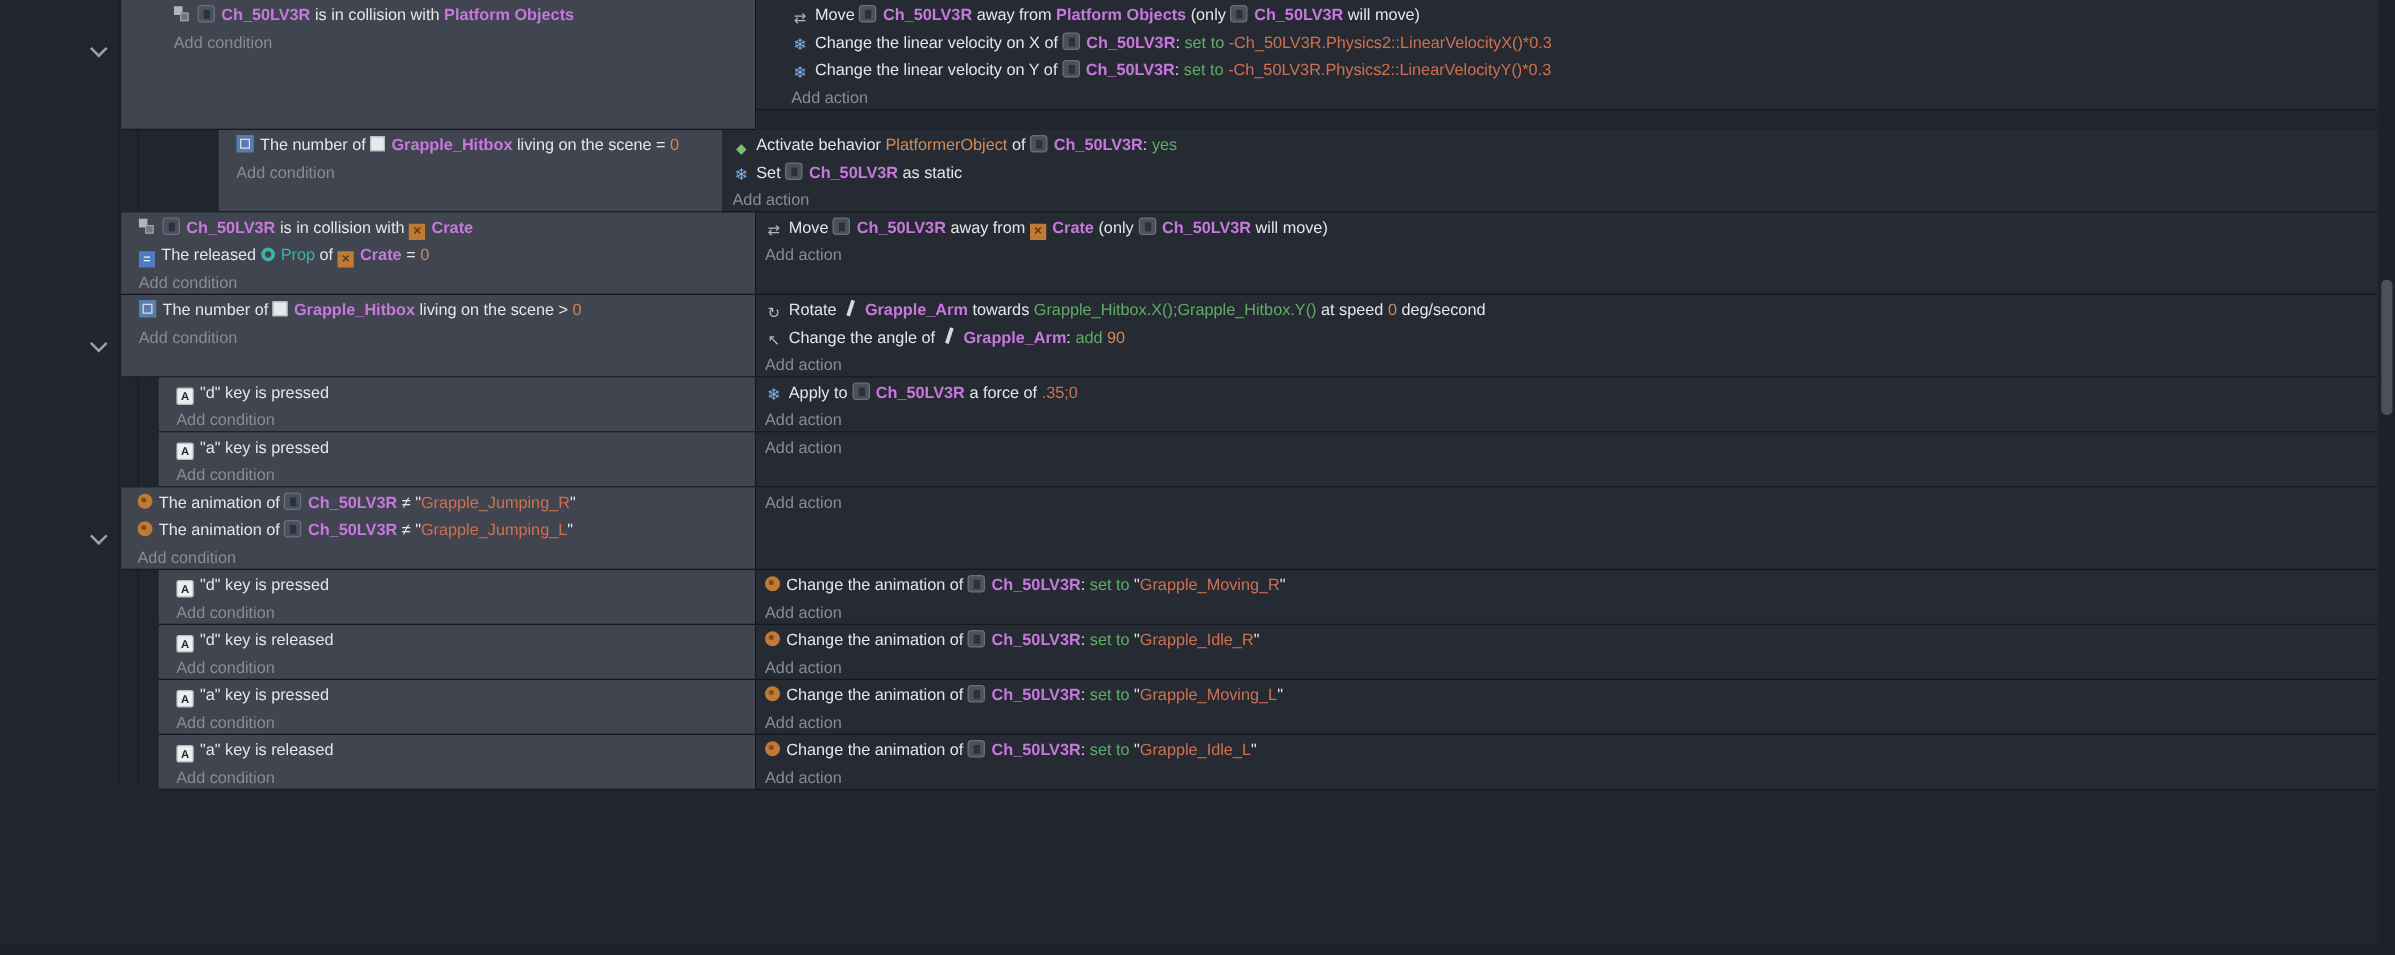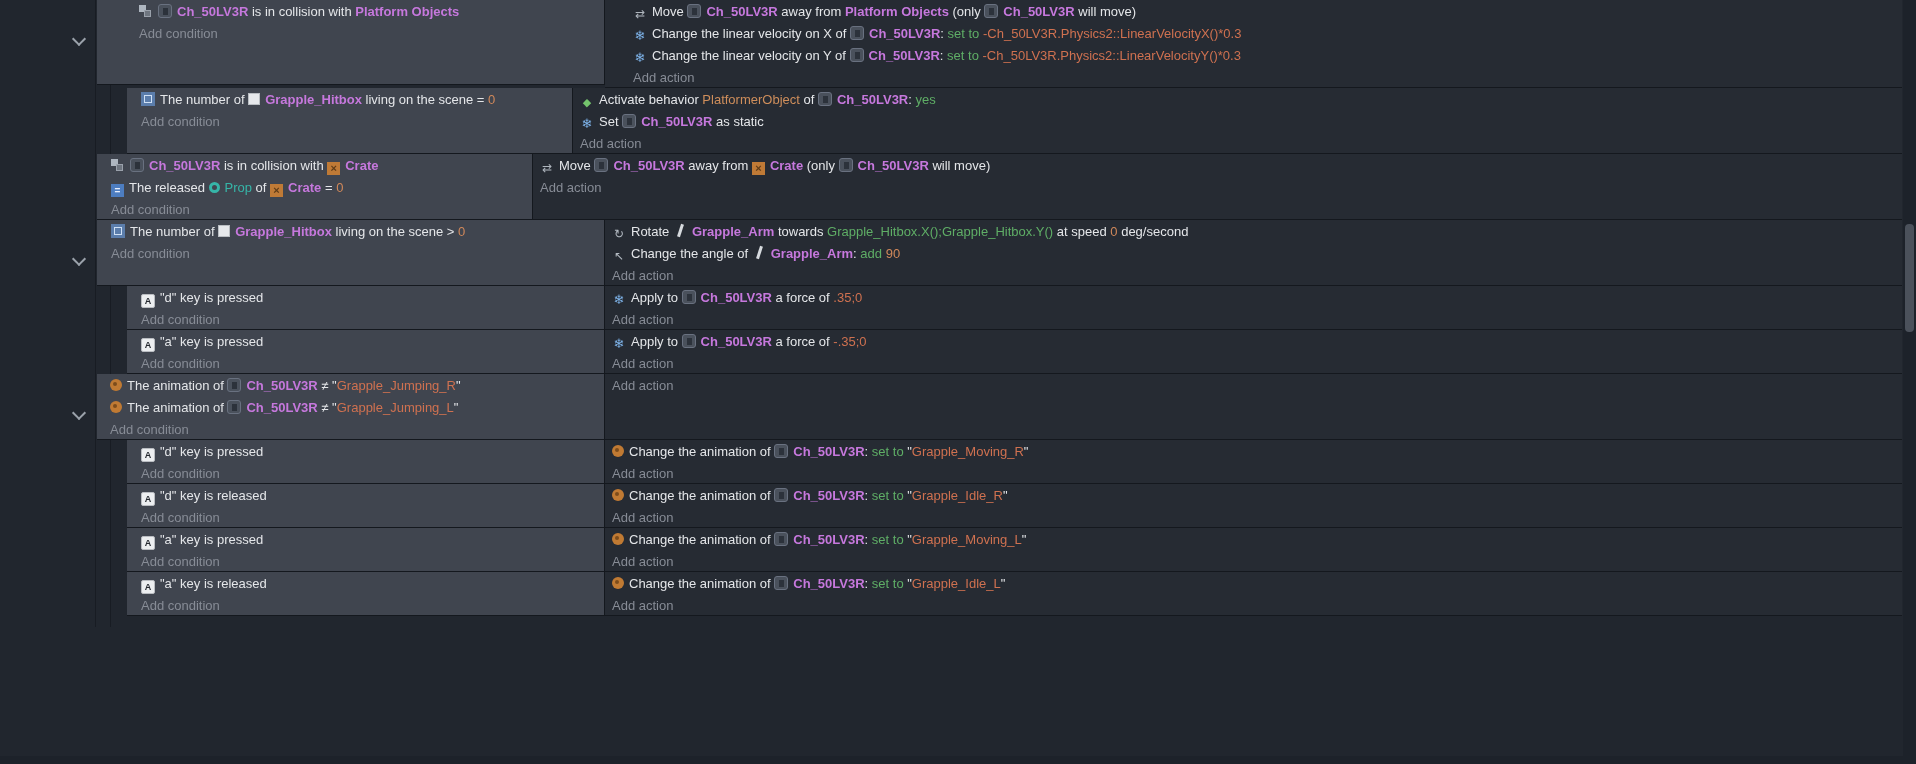--- a/index.html
+++ b/index.html
@@ -78,46 +78,46 @@
 </head>
 <body>
 
 <div class="guide" style="left:95px;"></div>
 <div class="guide" style="left:110px;"></div>
 
 <div id="events">
     <div class="event-row">
       <div class="chevron" style="top: 34px;"></div>
       <div class="spacer" style="width: 97px;"></div>
-      <div class="cond-cell" style="width: 508px; height: 85px; padding-left: 42px;">
+      <div class="cond-cell" style="width: 508px; height: 104px; padding-left: 42px;">
         <div class="line"><span class="icon i-collision"></span><span class="icon i-sprite"></span><span class="s-obj">Ch_50LV3R</span><span class="s-txt"> is in collision with </span><span class="s-obj">Platform Objects</span></div>
         <div class="line muted">Add condition</div>
       </div>
       <div class="act-cell" style="height: 88px; padding-left: 28px;">
         <div class="line"><span class="icon i-move"></span><span class="s-txt">Move </span><span class="icon i-sprite"></span><span class="s-obj">Ch_50LV3R</span><span class="s-txt"> away from </span><span class="s-obj">Platform Objects</span><span class="s-txt"> (only </span><span class="icon i-sprite"></span><span class="s-obj">Ch_50LV3R</span><span class="s-txt"> will move)</span></div>
         <div class="line"><span class="icon i-physics"></span><span class="s-txt">Change the linear velocity on X of </span><span class="icon i-sprite"></span><span class="s-obj">Ch_50LV3R</span><span class="s-txt">: </span><span class="s-grn">set to</span><span class="s-txt"> </span><span class="s-str">-Ch_50LV3R.Physics2::LinearVelocityX()*0.3</span></div>
         <div class="line"><span class="icon i-physics"></span><span class="s-txt">Change the linear velocity on Y of </span><span class="icon i-sprite"></span><span class="s-obj">Ch_50LV3R</span><span class="s-txt">: </span><span class="s-grn">set to</span><span class="s-txt"> </span><span class="s-str">-Ch_50LV3R.Physics2::LinearVelocityY()*0.3</span></div>
         <div class="line muted">Add action</div>
       </div>
     </div>
     <div class="event-row">
       <div class="spacer" style="width: 127px;"></div>
-      <div class="cond-cell" style="width: 446px; height: 66px;">
+      <div class="cond-cell" style="width: 404px; height: 66px; margin-left: 48px;">
         <div class="line"><span class="icon i-count"></span><span class="s-txt">The number of </span><span class="icon i-hitbox"></span><span class="s-obj">Grapple_Hitbox</span><span class="s-txt"> living on the scene = </span><span class="s-num">0</span></div>
         <div class="line muted">Add condition</div>
       </div>
       <div class="act-cell" style="height: 66px;">
         <div class="line"><span class="icon i-behavior"></span><span class="s-txt">Activate behavior </span><span class="s-beh">PlatformerObject</span><span class="s-txt"> of </span><span class="icon i-sprite"></span><span class="s-obj">Ch_50LV3R</span><span class="s-txt">: </span><span class="s-grn">yes</span></div>
         <div class="line"><span class="icon i-physics"></span><span class="s-txt">Set </span><span class="icon i-sprite"></span><span class="s-obj">Ch_50LV3R</span><span class="s-txt"> as static</span></div>
         <div class="line muted">Add action</div>
       </div>
     </div>
     <div class="event-row">
       <div class="spacer" style="width: 97px;"></div>
-      <div class="cond-cell" style="width: 436px; height: 66px;">
+      <div class="cond-cell" style="width: 508px; height: 66px;">
         <div class="line"><span class="icon i-collision"></span><span class="icon i-sprite"></span><span class="s-obj">Ch_50LV3R</span><span class="s-txt"> is in collision with </span><span class="icon i-crate"></span><span class="s-obj">Crate</span></div>
         <div class="line"><span class="icon i-variable"></span><span class="s-txt">The released </span><span class="icon i-prop"></span><span class="s-teal">Prop</span><span class="s-txt"> of </span><span class="icon i-crate"></span><span class="s-obj">Crate</span><span class="s-txt"> = </span><span class="s-num">0</span></div>
         <div class="line muted">Add condition</div>
       </div>
       <div class="act-cell" style="height: 66px;">
         <div class="line"><span class="icon i-move"></span><span class="s-txt">Move </span><span class="icon i-sprite"></span><span class="s-obj">Ch_50LV3R</span><span class="s-txt"> away from </span><span class="icon i-crate"></span><span class="s-obj">Crate</span><span class="s-txt"> (only </span><span class="icon i-sprite"></span><span class="s-obj">Ch_50LV3R</span><span class="s-txt"> will move)</span></div>
         <div class="line muted">Add action</div>
       </div>
     </div>
     <div class="event-row">
@@ -144,21 +144,20 @@
         <div class="line muted">Add action</div>
       </div>
     </div>
     <div class="event-row">
       <div class="spacer" style="width: 127px;"></div>
       <div class="cond-cell" style="width: 478px; height: 44px;">
         <div class="line"><span class="icon i-key"></span><span class="s-txt">"a" key is pressed</span></div>
         <div class="line muted">Add condition</div>
       </div>
       <div class="act-cell" style="height: 44px;">
-        <div class="line"><span class="icon i-physics"></span><span class="s-txt">Apply to </span><span class="icon i-sprite"></span><span class="s-obj">Ch_50LV3R</span><span class="s-txt"> a force of </span><span class="s-str">-.35;0</span></div>
         <div class="line muted">Add action</div>
       </div>
     </div>
     <div class="event-row">
       <div class="chevron" style="top: 34px;"></div>
       <div class="spacer" style="width: 97px;"></div>
       <div class="cond-cell" style="width: 508px; height: 66px; padding-left: 13px;">
         <div class="line"><span class="icon i-animation"></span><span class="s-txt">The animation of </span><span class="icon i-sprite"></span><span class="s-obj">Ch_50LV3R</span><span class="s-txt"> ≠ </span><span class="s-txt">"</span><span class="s-str">Grapple_Jumping_R</span><span class="s-txt">"</span></div>
         <div class="line"><span class="icon i-animation"></span><span class="s-txt">The animation of </span><span class="icon i-sprite"></span><span class="s-obj">Ch_50LV3R</span><span class="s-txt"> ≠ </span><span class="s-txt">"</span><span class="s-str">Grapple_Jumping_L</span><span class="s-txt">"</span></div>
         <div class="line muted">Add condition</div>

